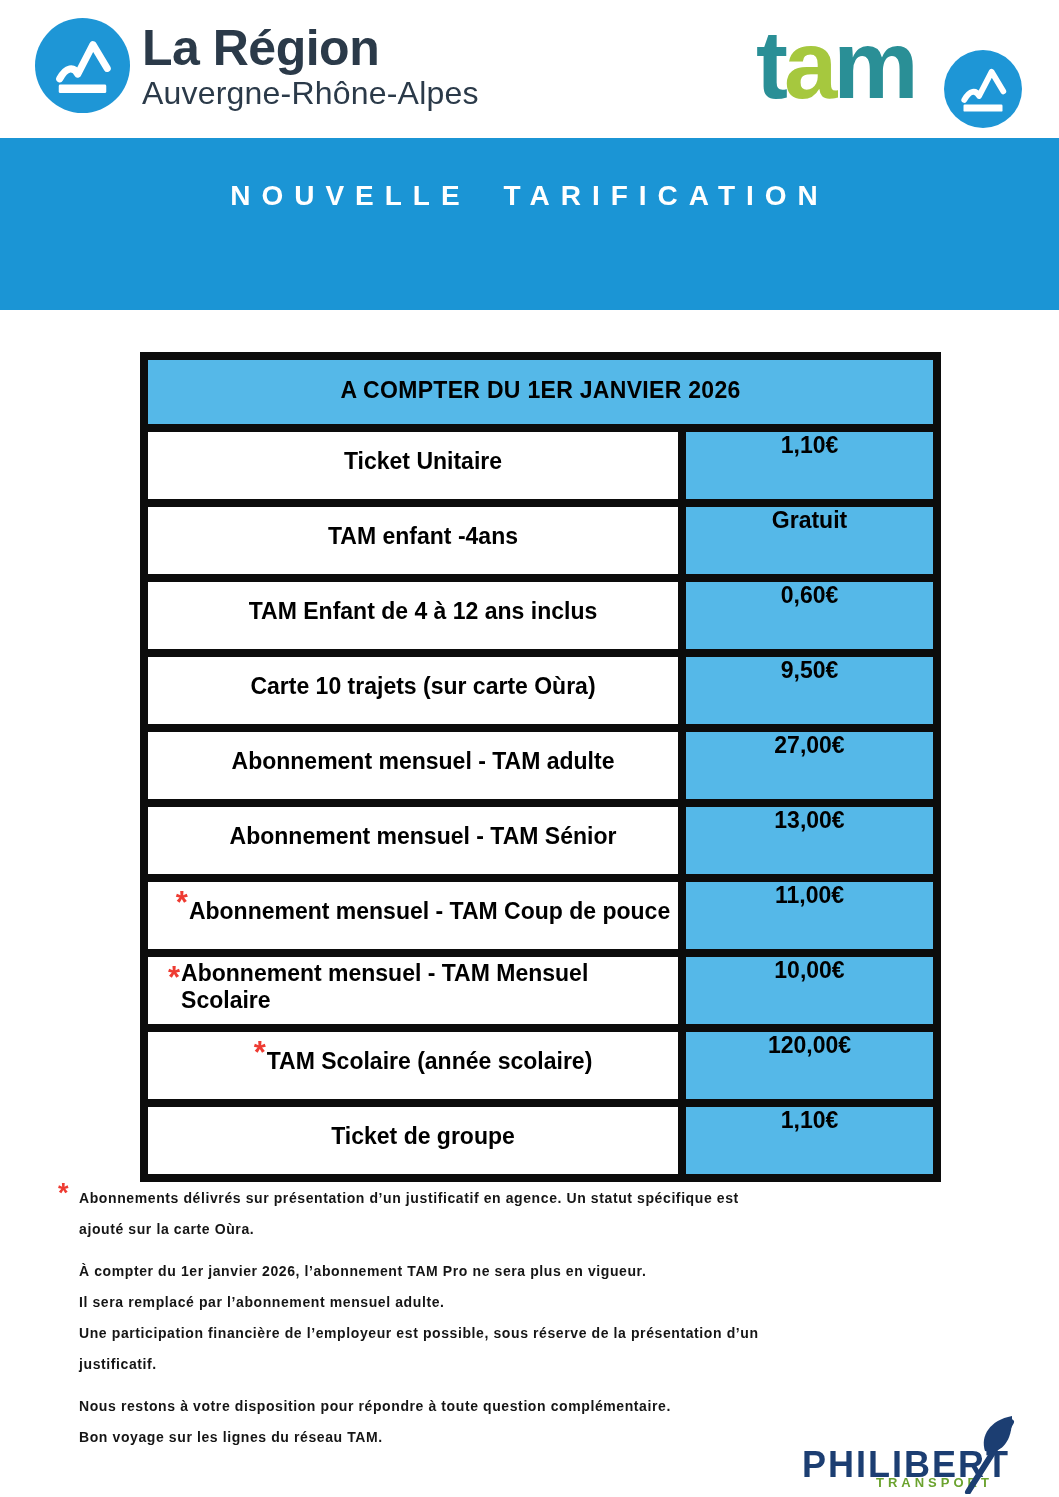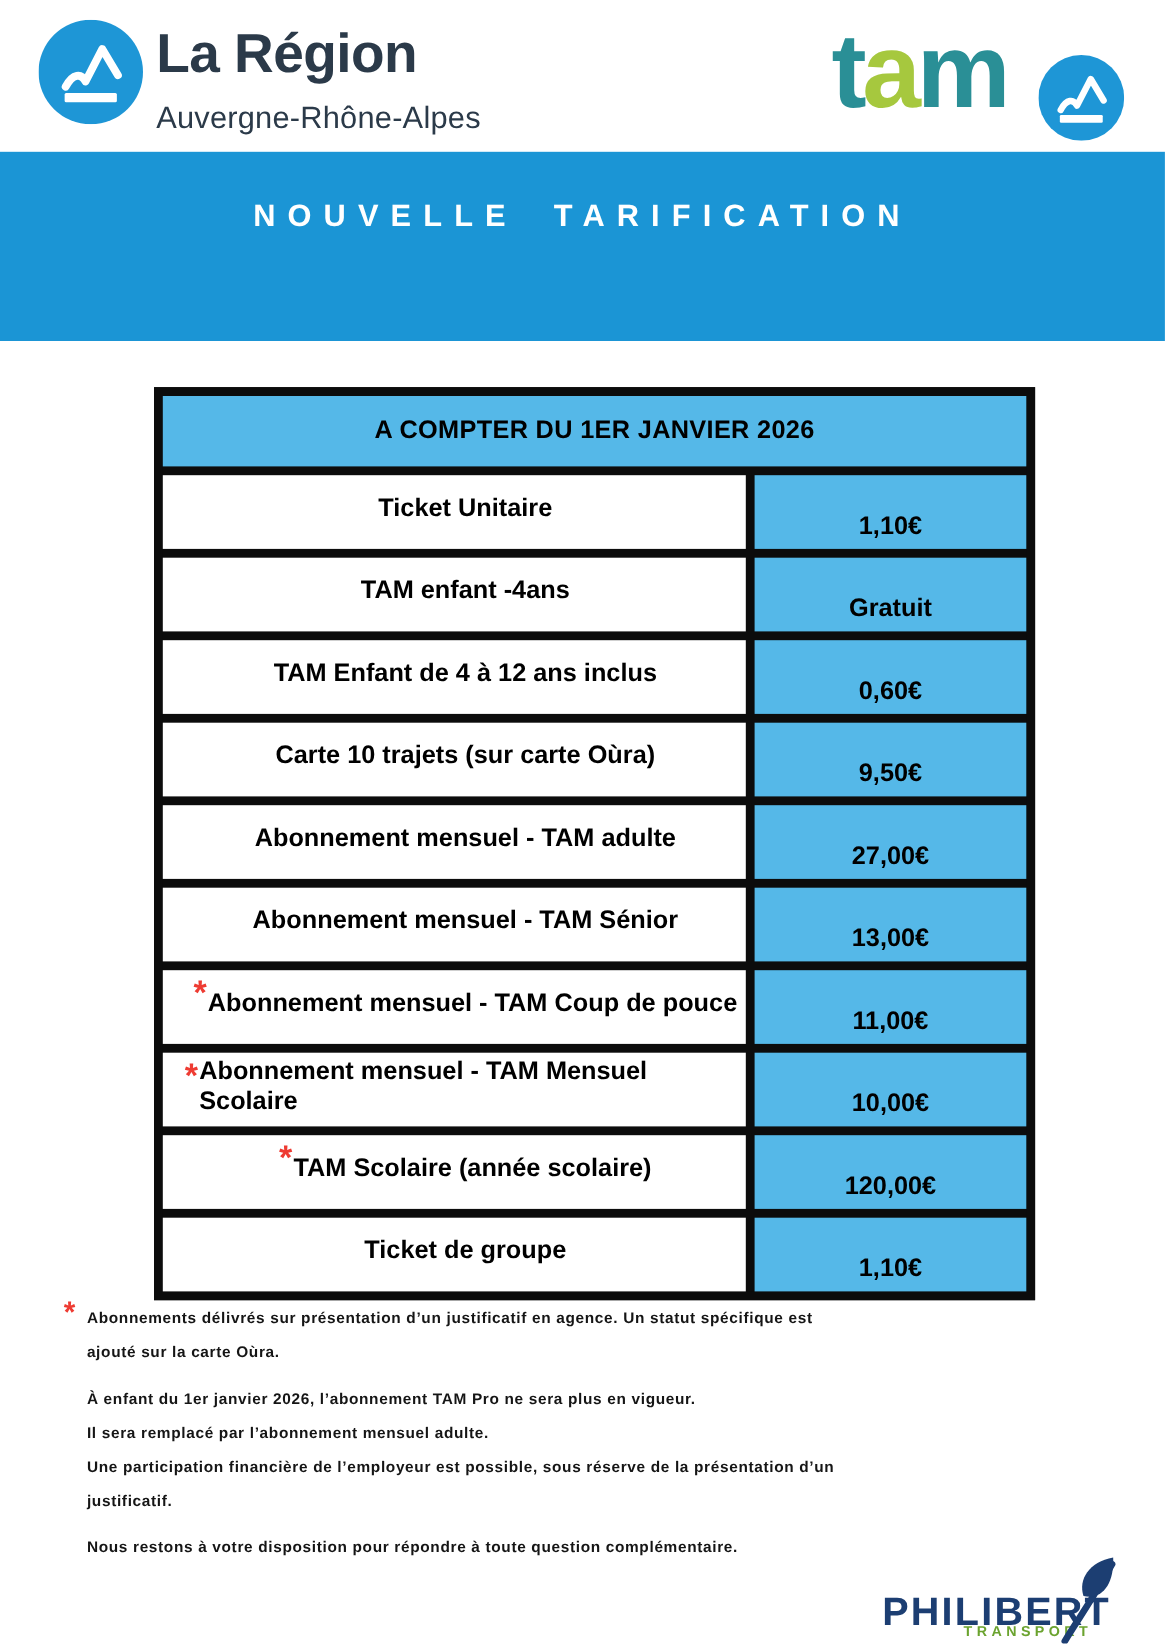--- a/index.html
+++ b/index.html
@@ -7,21 +7,21 @@
   body {
     width:1059px; height:1497px; position:relative; overflow:hidden;
     font-family:"Liberation Sans", sans-serif; color:#111;
   }
 
   
   .region-logo { position:absolute; left:35px; top:18px; display:flex; }
   .region-logo svg { width:95px; height:95px; display:block; }
   .region-text { position:absolute; left:142px; top:20px; width:420px; }
   .region-title { font-size:50px; font-weight:bold; color:var(--c-region_navy); line-height:56px; letter-spacing:-0.5px; }
-  .region-subtitle { font-size:28px; font-weight:500; color:var(--c-region_navy); line-height:34px; margin-top:14px; letter-spacing:0.2px; }
+  .region-subtitle { font-size:32px; font-weight:500; color:var(--c-region_navy); line-height:34px; margin-top:0; letter-spacing:0.2px; }
 
   .tam-logo { position:absolute; left:756px; top:10px; height:120px; }
   .tam-word { font-size:96px; font-weight:bold; letter-spacing:-4px; line-height:110px; }
   .tam-t, .tam-m { color:var(--c-tam_teal); }
   .tam-a { color:var(--c-tam_green); }
   .tam-circle { position:absolute; left:944px; top:50px; }
   .tam-circle svg { width:78px; height:78px; display:block; }
 
   
   .banner {
@@ -48,21 +48,21 @@
   .pt-label {
     background:#fff; display:flex; align-items:center; justify-content:center;
     padding-bottom:8px; font-size:23px; font-weight:bold; color:#000;padding-left:20px;
   }
   .pt-ast {
     color:var(--c-asterisk_red); font-size:31px; font-weight:bold;
     position:relative; top:-9px; margin-right:1px; display:none;
   }
   .pt-row.has-ast .pt-ast { display:inline; }
   .pt-price {
-    background:var(--c-cell_blue); display:flex; align-items:flex-end; justify-content:center;
+    background:var(--c-cell_blue); display:flex; align-items:flex-start; justify-content:center;
     padding-bottom:8px; font-size:23px; font-weight:bold; color:#000;
   }
 
   
   .notes { position:absolute; left:62px; top:1183px; width:950px; color:#151515; }
   .note-line { font-size:14px; font-weight:bold; line-height:31px; letter-spacing:0.6px; }
   .footnote { position:relative; padding-left:17px; }
   .footnote-ast {
     position:absolute; left:-4px; top:-5px;
     color:var(--c-asterisk_red); font-size:27px; font-weight:bold;
@@ -207,27 +207,28 @@
   </div>
   </div>
 
 <div class="notes">
   <div class="footnote">
     <span class="footnote-ast">*</span>
     <div class="note-line">Abonnements délivrés sur présentation d’un justificatif en agence. Un statut spécifique est</div>
     <div class="note-line">ajouté sur la carte Oùra.</div>
   </div>
   <div class="para">
-    <div class="note-line">À enfant du 1er janvier 2026, l’abonnement TAM Pro ne sera plus en vigueur.</div>
+    <div class="note-line">À compter du 1er janvier 2026, l’abonnement TAM Pro ne sera plus en vigueur.</div>
     <div class="note-line">Il sera remplacé par l’abonnement mensuel adulte.</div>
     <div class="note-line">Une participation financière de l’employeur est possible, sous réserve de la présentation d’un</div>
     <div class="note-line">justificatif.</div>
   </div>
   <div class="para">
     <div class="note-line">Nous restons à votre disposition pour répondre à toute question complémentaire.</div>
+    <div class="note-line">Bon voyage sur les lignes du réseau TAM.</div>
   </div>
 </div>
 
 <div class="philibert">
   <div class="phil-name">PHILIBERT</div>
   <div class="phil-sub">TRANSPORT</div>
   <div class="phil-leaf">
     <svg viewBox="0 0 56 84">
       <path d="M6 82 C 18 62 30 46 49 12" fill="none" stroke-width="6" stroke-linecap="round" style="stroke:var(--c-philibert_navy)"></path>
       <path d="M50 6 C 28 10 18 26 23 41 C 40 45 51 30 50 6 Z" style="fill:var(--c-philibert_navy)"></path>

